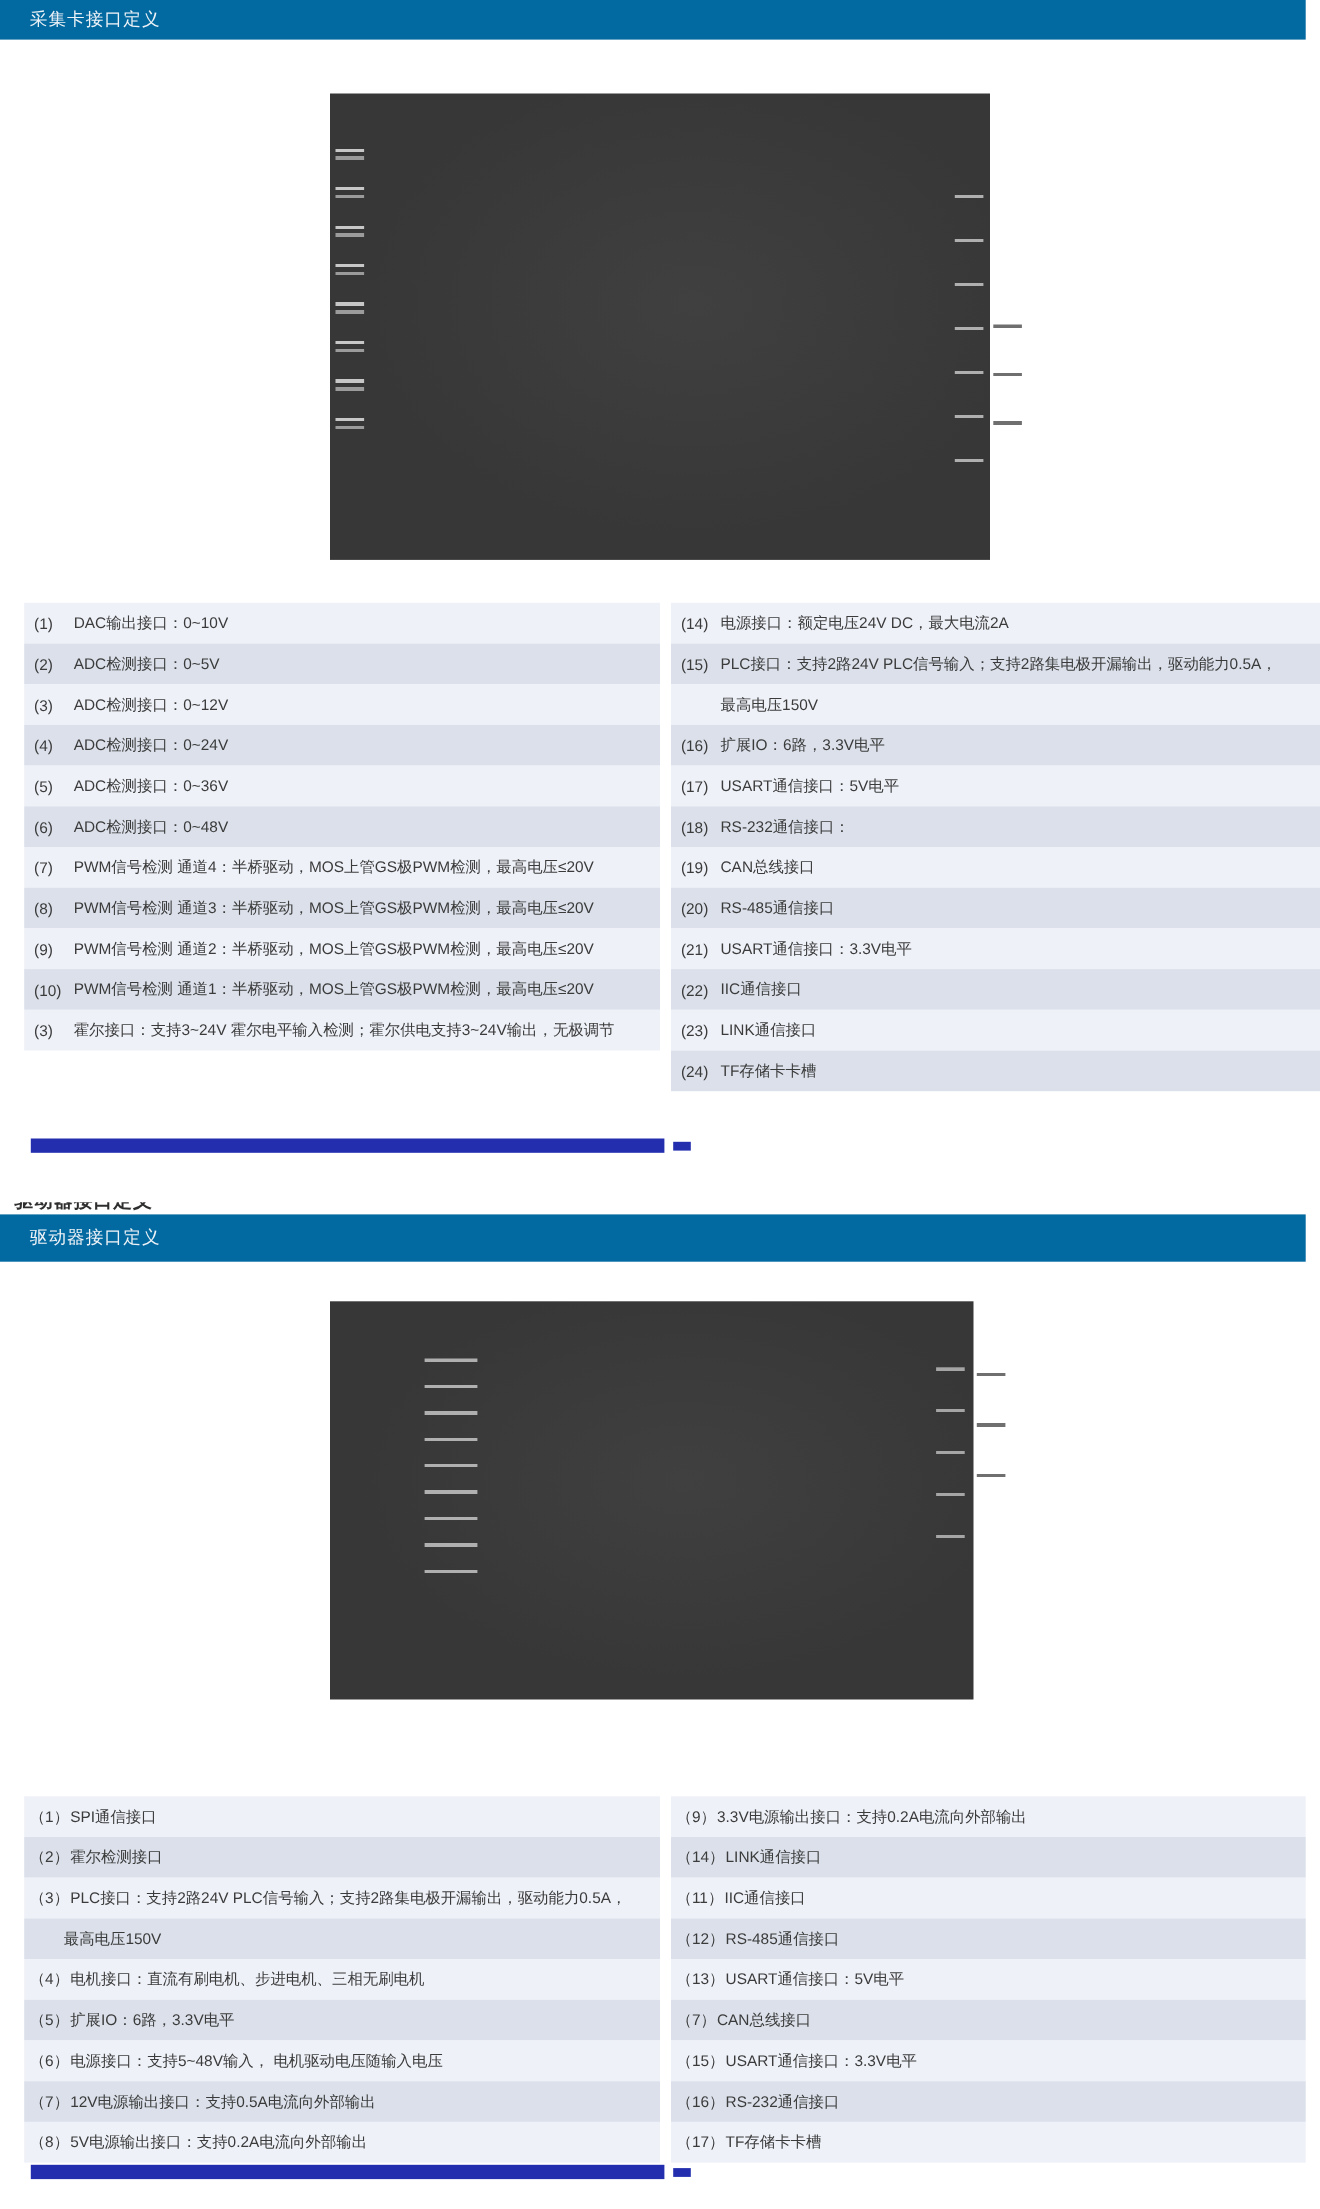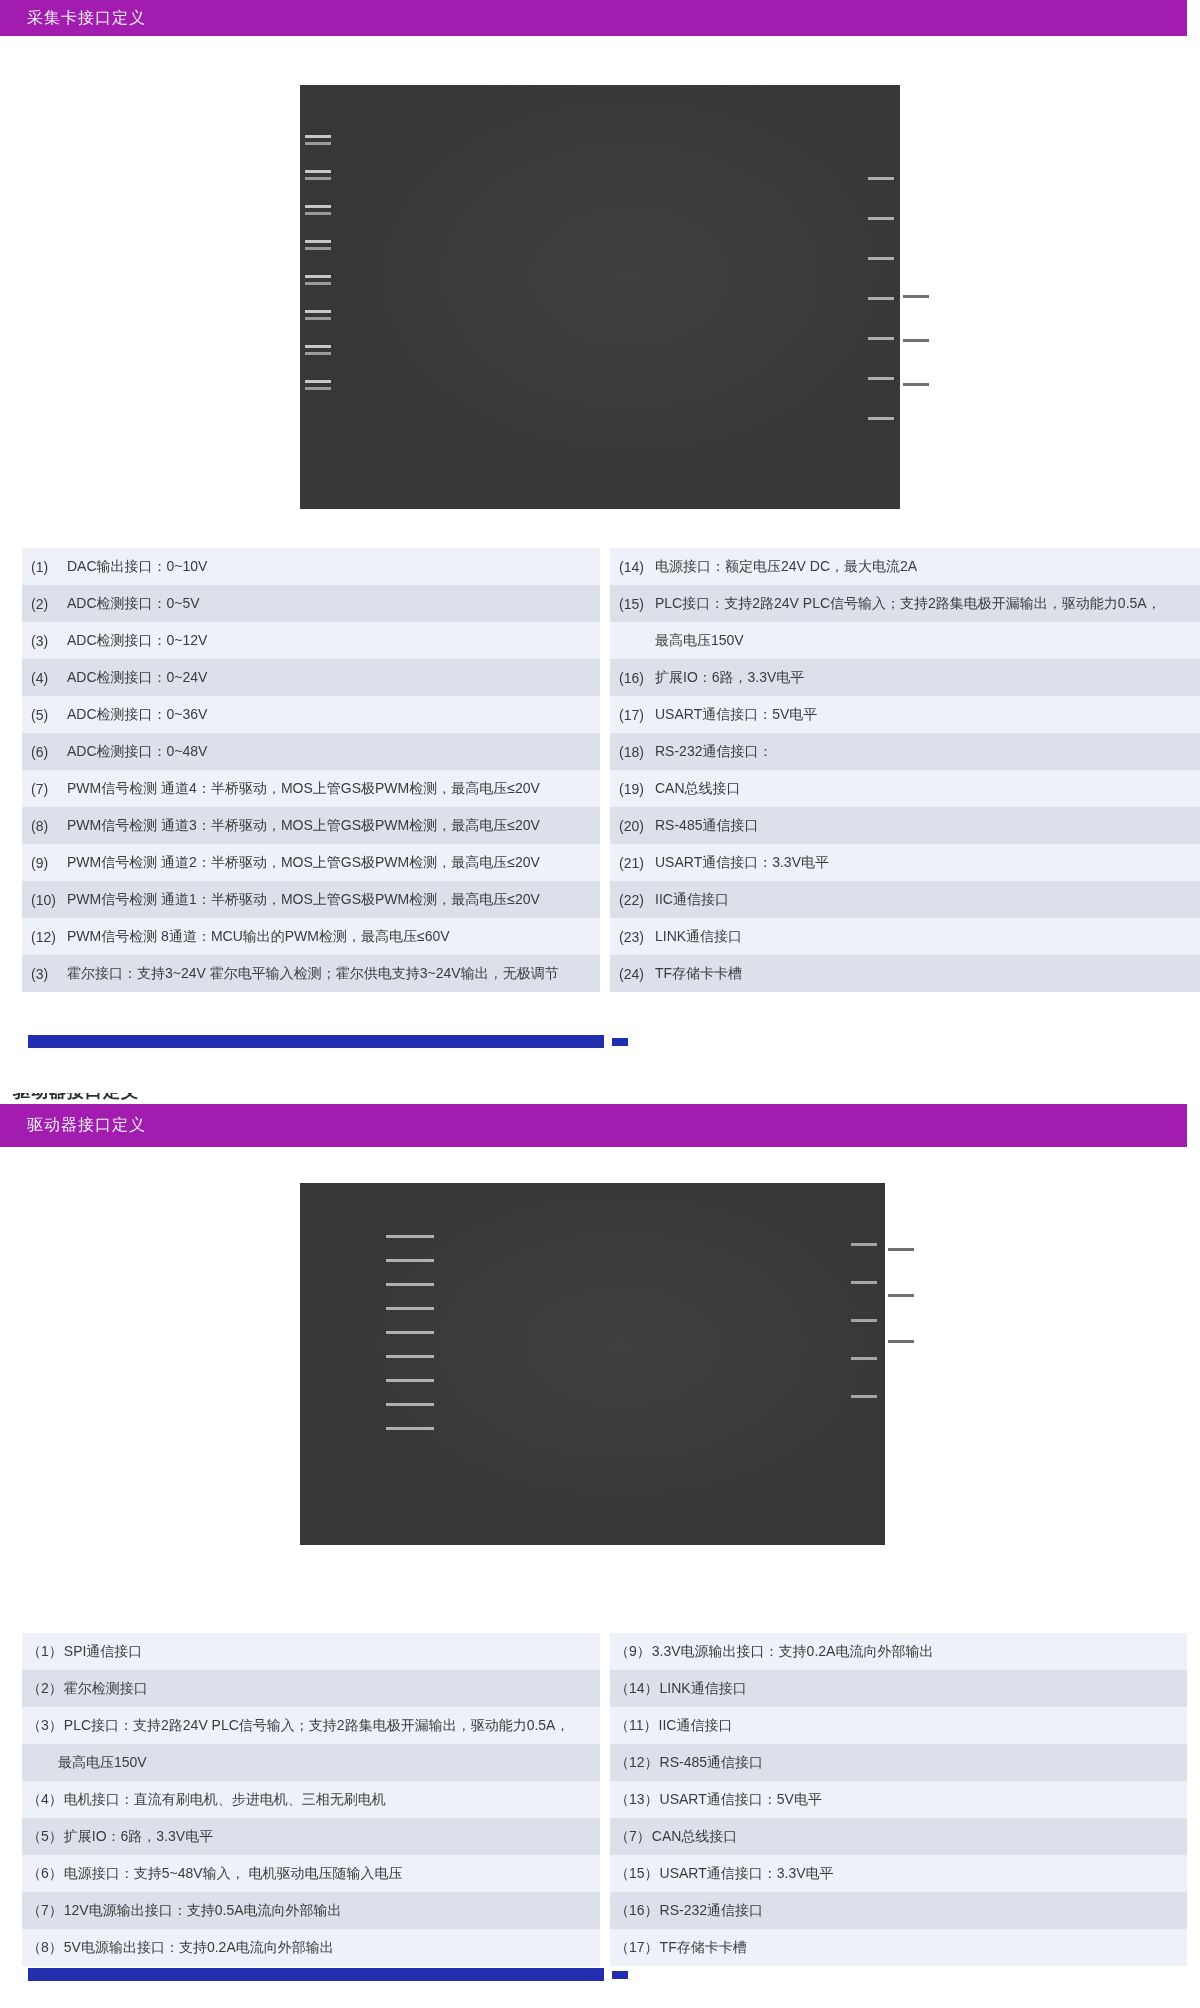--- a/index.html
+++ b/index.html
@@ -1,20 +1,20 @@
 <!DOCTYPE html>
 <html><head>
 <meta charset="utf-8">
 <style>
   html,body{margin:0;padding:0;background:#ffffff;}
   body{font-family:"Liberation Sans","DejaVu Sans",sans-serif;color:#3b3b3b;}
   .page{position:relative;width:1200px;height:2008px;background:#ffffff;overflow:hidden;}
 
   
-  .band{position:absolute;left:0;width:1187px;background:#a21caf;color:#eef3f7;
+  .band{position:absolute;left:0;width:1187px;background:#0369a1;color:#eef3f7;
         display:flex;align-items:center;font-size:16px;letter-spacing:1px;font-family:Liberation Mono, monospace;}
   .band .btxt{padding-left:27px;}
   .band.h1{top:0;height:36px;}
   .band.h2{top:1104px;height:43px;}
 
   
   .ghost{position:absolute;left:13px;top:1093px;width:170px;height:11px;overflow:hidden;}
   .ghost span{display:block;font-size:17px;font-weight:bold;color:#2e2e2e;line-height:20px;margin-top:-11px;letter-spacing:1px;}
 
   
@@ -109,24 +109,20 @@
       </div>
       <div class="row">
         <span class="num">(9)</span>
         <span class="txt">PWM信号检测 通道2：半桥驱动，MOS上管GS极PWM检测，最高电压≤20V</span>
       </div>
       <div class="row">
         <span class="num">(10)</span>
         <span class="txt">PWM信号检测 通道1：半桥驱动，MOS上管GS极PWM检测，最高电压≤20V</span>
       </div>
       <div class="row">
-        <span class="num">(12)</span>
-        <span class="txt">PWM信号检测 8通道：MCU输出的PWM检测，最高电压≤60V</span>
-      </div>
-      <div class="row">
         <span class="num">(3)</span>
         <span class="txt">霍尔接口：支持3~24V 霍尔电平输入检测；霍尔供电支持3~24V输出，无极调节</span>
       </div>
     </div>
   <div class="list s1 r1">
       <div class="row">
         <span class="num">(14)</span>
         <span class="txt">电源接口：额定电压24V DC，最大电流2A</span>
       </div>
       <div class="row">

